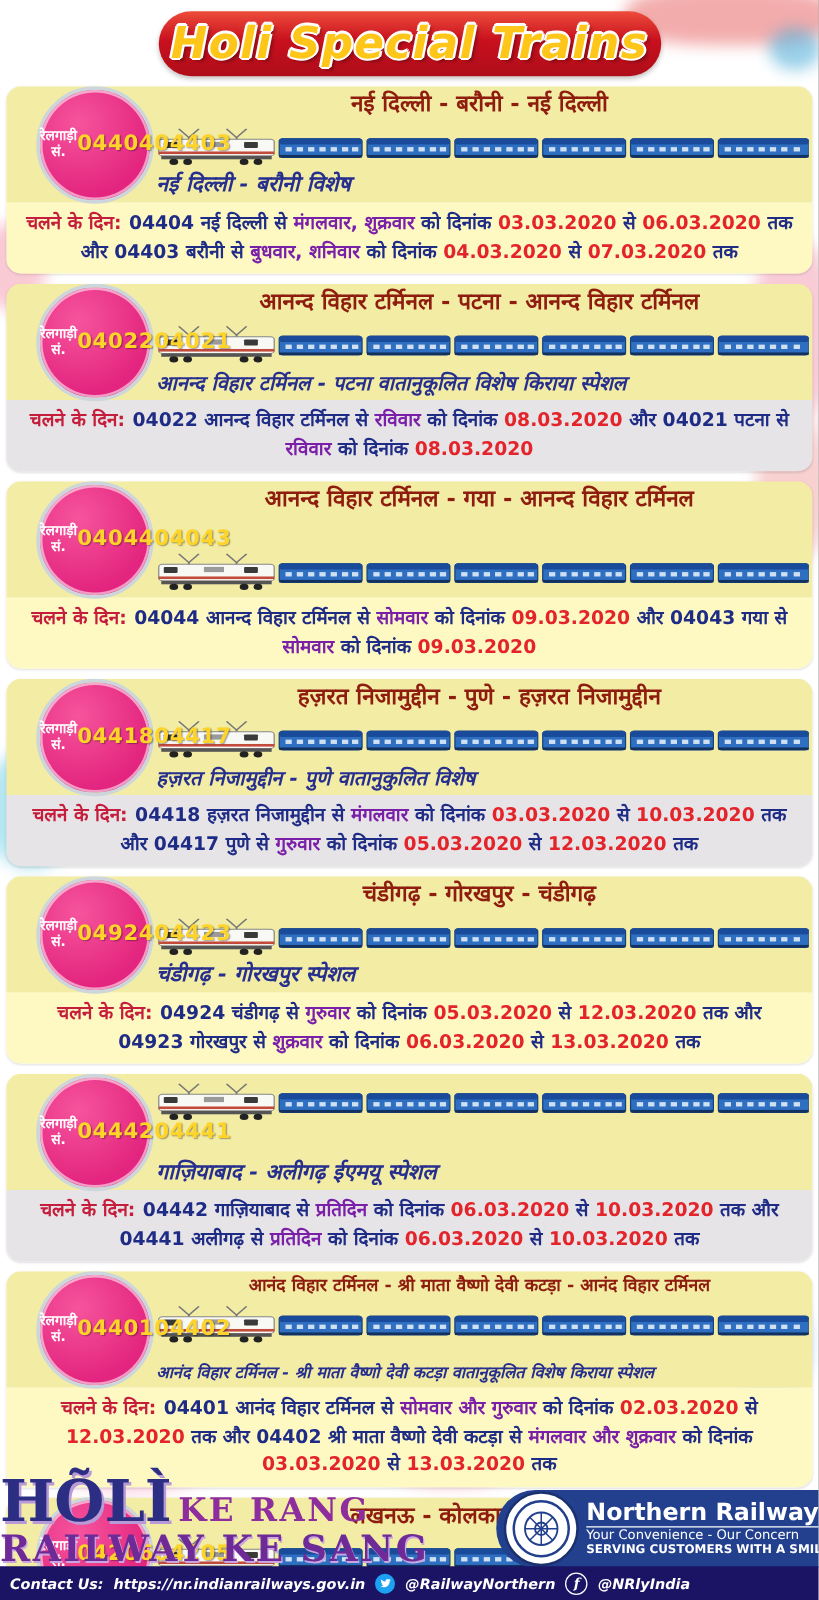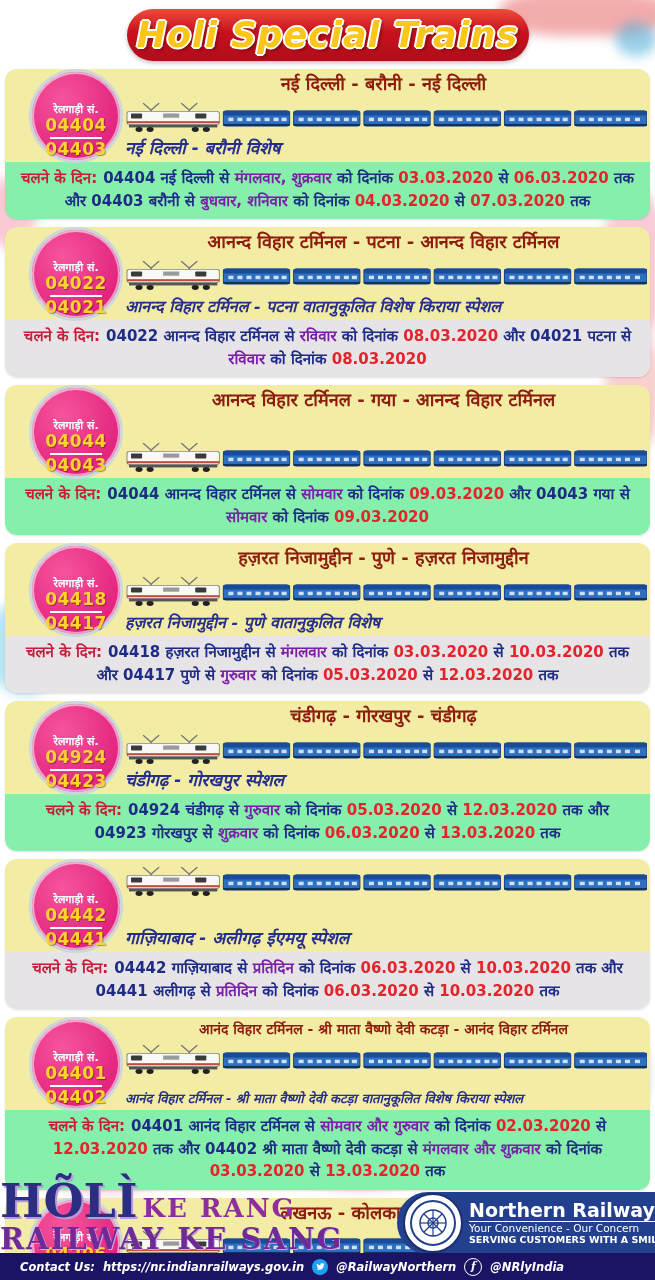--- a/index.html
+++ b/index.html
@@ -46,21 +46,21 @@
   .sections{position:relative;z-index:1;}
   .train-section{margin:0 5px 8px 5px;border-radius:12px;overflow:hidden;
     box-shadow:0 1px 2px rgba(0,0,0,.12);}
   .sec-top{position:relative;background:#F2ECA4;min-height:84px;
     padding:5px 8px 4px 120px;display:flex;flex-direction:column;justify-content:space-between;}
   .badge{
     position:absolute;left:24px;top:50%;transform:translateY(-50%);
     width:88px;height:88px;border-radius:50%;
     background:radial-gradient(circle at 35% 30%,#F6549C,#E3257F 70%);
     border:3px solid #cdd6da;box-shadow:inset 0 0 0 2px rgba(255,255,255,.55);
-    display:flex;flex-direction:column;align-items:center;justify-content:flex-end;
+    display:flex;flex-direction:row;align-items:center;justify-content:flex-start;
     text-align:center;line-height:1.15;
   }
   .badge-label{color:#fff;font-size:11px;font-weight:bold;}
   .badge-no{color:#FFD429;font-size:17px;font-weight:bold;letter-spacing:.5px;
     text-shadow:1px 1px 1px rgba(0,0,0,.35);}
   .badge-div{width:52px;border-top:2px solid #fff;margin:1px 0;}
   .route{
     text-align:center;color:#8E1D10;font-weight:bold;font-size:18px;
     line-height:1.1;white-space:nowrap;overflow:visible;
   }
@@ -71,21 +71,21 @@
   }
   .train-section:nth-of-type(7) .route{font-size:14px;}
   .train-section:nth-of-type(7) .tname{font-size:13px;margin-top:12px;}
   .train-section:nth-of-type(2) .tname,
   .train-section:nth-of-type(4) .tname{font-size:16px;}
 
   .sec-days{
     padding:5px 14px 7px 14px;text-align:center;
     font-size:15px;font-weight:bold;line-height:1.5;color:#1F2C86;
   }
-  .band-yellow{background:#86efac;}
+  .band-yellow{background:#fef9c3;}
   .band-gray{background:#E7E4E7;}
   .days-label{color:#C51E3C;margin-right:6px;}
   .seg-body{color:#1F2C86;}
   .seg-day{color:#7A1FA8;}
   .seg-date{color:#E3242B;}
 
   
   .footer{position:absolute;left:0;bottom:0;width:655px;height:98px;z-index:2;}
   .campaign{position:absolute;left:0;top:-2px;font-family:"DejaVu Serif","Liberation Serif",serif;line-height:.95;}
   .camp1 .big{font-size:46px;font-weight:bold;color:#2B2E83;text-shadow:2px 2px 0 #b89ad6;}
@@ -100,21 +100,21 @@
   .emblem{width:56px;height:56px;border-radius:50%;background:#fff;
     display:flex;align-items:center;justify-content:center;flex:0 0 auto;
     border:2px solid #1B306E;}
   .nr-texts{margin-left:6px;color:#fff;line-height:1.12;}
   .nr-name{font-size:19px;font-weight:bold;white-space:nowrap;}
   .nr-tag{font-size:10.5px;border-top:1px solid #fff;padding-top:1px;white-space:nowrap;}
   .nr-slogan{font-size:9.5px;font-weight:bold;white-space:nowrap;}
 
   .contact-bar{
     position:absolute;left:0;bottom:0;width:655px;height:27px;background:#1B1464;
-    display:flex;align-items:center;gap:8px;padding-left:20px;box-sizing:border-box;
+    display:flex;align-items:center;gap:8px;padding-left:8px;box-sizing:border-box;
     color:#fff;font-style:italic;font-weight:bold;font-size:11.5px;white-space:nowrap;
   }
   .soc-icon{width:16px;height:16px;border-radius:50%;display:inline-flex;
     align-items:center;justify-content:center;flex:0 0 auto;}
   .tw{background:#1DA1F2;}
   .fb{background:transparent;border:1.5px solid #fff;color:#fff;font-size:11px;
     font-family:"DejaVu Serif",serif;font-weight:bold;}
 </style>
 </head>
 <body>

